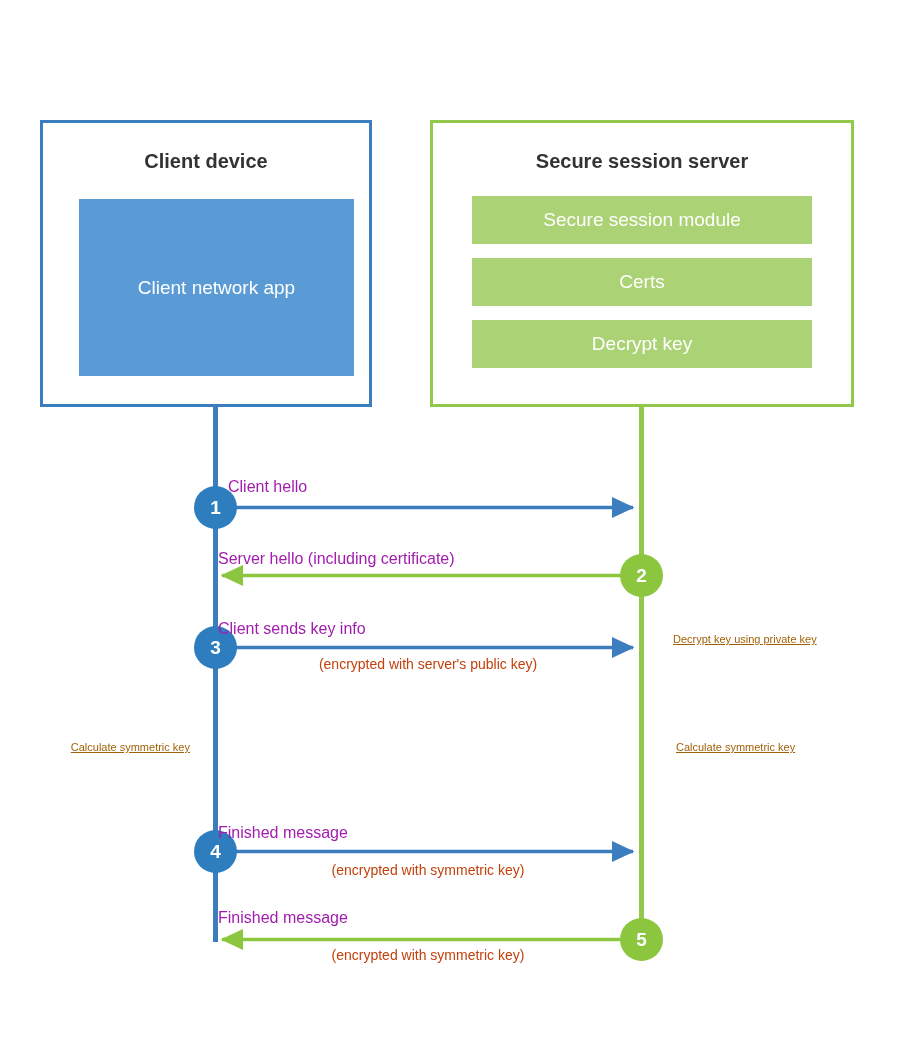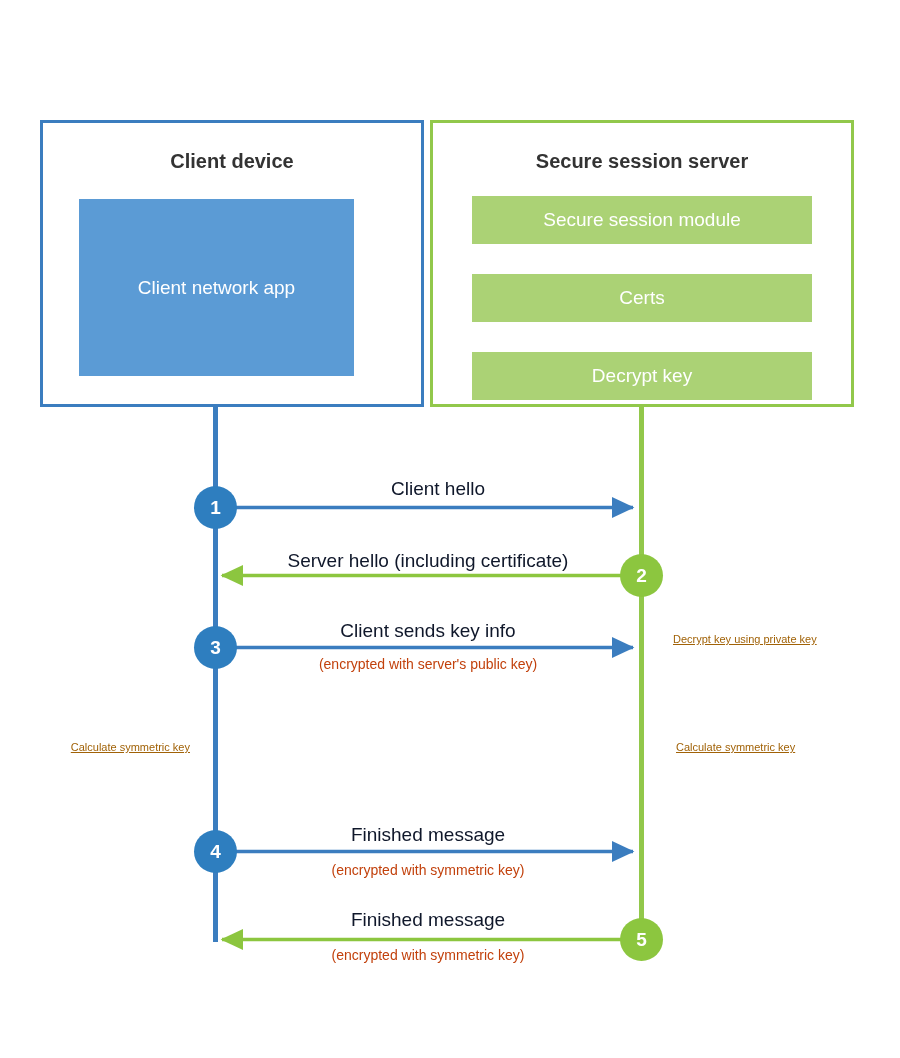--- a/index.html
+++ b/index.html
@@ -34,21 +34,21 @@
   }
   
   .party-box {
     position: absolute;
     background: #ffffff;
     box-sizing: border-box;
   }
   #client-device-box {
     left: 40px;
     top: 120px;
-    width: 384px;
+    width: 332px;
     height: 287px;
     border: 3px solid #3b7dbf;
     padding-left: 12px;
   }
   #server-box {
     left: 430px;
     top: 120px;
     width: 424px;
     height: 287px;
     border: 3px solid #92c84b;
@@ -90,21 +90,21 @@
     width: 340px;
   }
   .server-bar {
     height: 48px;
     background: #abd275;
     color: #ffffff;
     font-size: 19px;
     display: flex;
     align-items: center;
     justify-content: center;
-    margin-bottom: 30px;
+    margin-bottom: 14px;
     text-align: center;
   }
   .server-bar:last-child { margin-bottom: 0; }
   
   .lifeline {
     position: absolute;
     width: 5px;
   }
   #client-lifeline {
     left: 213px;
@@ -137,24 +137,24 @@
     justify-content: center;
     color: #ffffff;
     font-size: 19px;
     font-weight: bold;
   }
   .step-circle.client { background: #2e7ebf; }
   .step-circle.server { background: #8cc63f; }
   
   .msg-label {
     position: absolute;
-    font-size: 19px;
-    color: #0f172a;
-    white-space: nowrap;
-    text-align: center;
+    font-size: 16px;
+    color: #a21caf;
+    white-space: nowrap;
+    text-align: left;
   }
   .msg-sublabel {
     position: absolute;
     font-size: 14px;
     color: #c2410c;
     white-space: nowrap;
     text-align: center;
   }
   
   .side-note {

